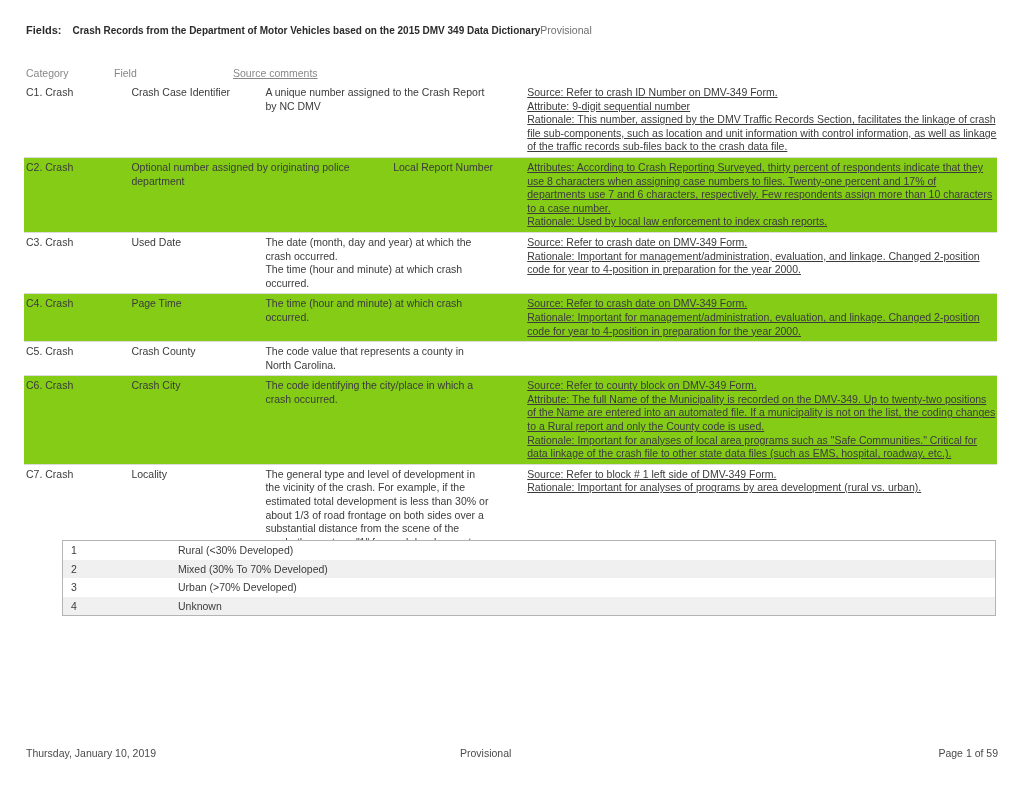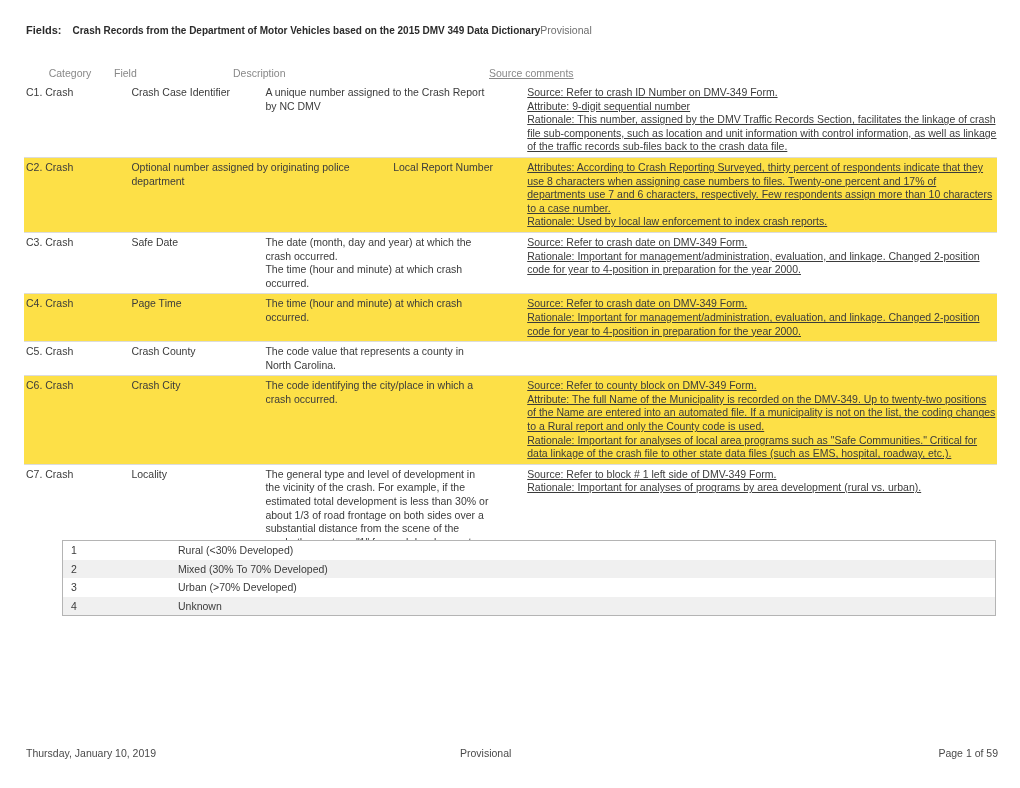--- a/index.html
+++ b/index.html
@@ -64,36 +64,36 @@
   }
   .col-head-row .cell { padding-top: 1px; }
 
   .data-row {
     display: flex;
     position: relative;
     border-top: 1px solid #dcdcdc;
     gap: 24px;
   }
   .data-row.first { border-top: none; }
-  .data-row.shaded { background: #fde047; }
+  .data-row.shaded { background: #84cc16; }
 
   .cell {
     font-size: 10.5px;
     line-height: 13.6px;
     box-sizing: border-box;
     padding-top: 3px;
     padding-bottom: 3px;
     white-space: pre-line;
   }
   .cell.c-category    { width: 90px;  padding-left: 2px; }
   .cell.c-field       { width: 119px; }
   .cell.c-description { width: 256px; padding-right: 14px; }
   .cell.c-source      { width: 508px; text-decoration: underline; }
 
-  .col-head-row .cell.c-category    { padding-left: 2px; text-align: center; }
+  .col-head-row .cell.c-category    { padding-left: 2px; }
 
   
   .code-table {
     position: absolute;
     left: 62px;
     top: 540px;
     width: 934px;
     border: 1px solid #b4b4b4;
     box-sizing: border-box;
     background: #ffffff;
@@ -136,21 +136,20 @@
     <span class="hdr-title">Crash Records from the Department of Motor Vehicles based on the 2015 DMV 349 Data Dictionary</span>
   </div>
   <span class="hdr-right">Provisional</span>
 </div>
 
 <div class="fields-table">
 
   <div class="col-head-row">
     <div class="cell c-category">Category</div>
     <div class="cell c-field">Field</div>
-    <div class="cell c-description">Description</div>
     <div class="cell c-source">Source comments</div>
   </div>
 
   <div id="rows-container">
       <div class="data-row first">
         <div class="cell c-category">C1. Crash</div>
         <div class="cell c-field">Crash Case Identifier</div>
         <div class="cell c-description">A unique number assigned to the Crash Report by NC DMV</div>
         <div class="cell c-source">Source: Refer to crash ID Number on DMV-349 Form.
 Attribute: 9-digit sequential number
@@ -158,21 +157,21 @@
       </div>
       <div class="data-row shaded">
         <div class="cell c-category">C2. Crash</div>
         <div class="cell c-description">Optional number assigned by originating police department</div>
         <div class="cell c-field">Local Report Number</div>
         <div class="cell c-source">Attributes:   According to Crash Reporting Surveyed, thirty percent of respondents indicate that they use 8 characters when assigning case numbers to files. Twenty-one percent and 17% of departments use 7 and 6 characters, respectively. Few respondents assign more than 10 characters to a case number.
 Rationale:   Used by local law enforcement to index crash reports.</div>
       </div>
       <div class="data-row">
         <div class="cell c-category">C3. Crash</div>
-        <div class="cell c-field">Safe Date</div>
+        <div class="cell c-field">Used Date</div>
         <div class="cell c-description">The date (month, day and year) at which the crash occurred.
 The time (hour and minute) at which crash occurred.</div>
         <div class="cell c-source">Source: Refer to crash date on DMV-349 Form.
 Rationale: Important for management/administration, evaluation, and linkage. Changed 2-position code for year to 4-position in preparation for the year 2000.</div>
       </div>
       <div class="data-row shaded">
         <div class="cell c-category">C4. Crash</div>
         <div class="cell c-field">Page Time</div>
         <div class="cell c-description">The time (hour and minute) at which crash occurred.</div>
         <div class="cell c-source">Source: Refer to crash date on DMV-349 Form.

